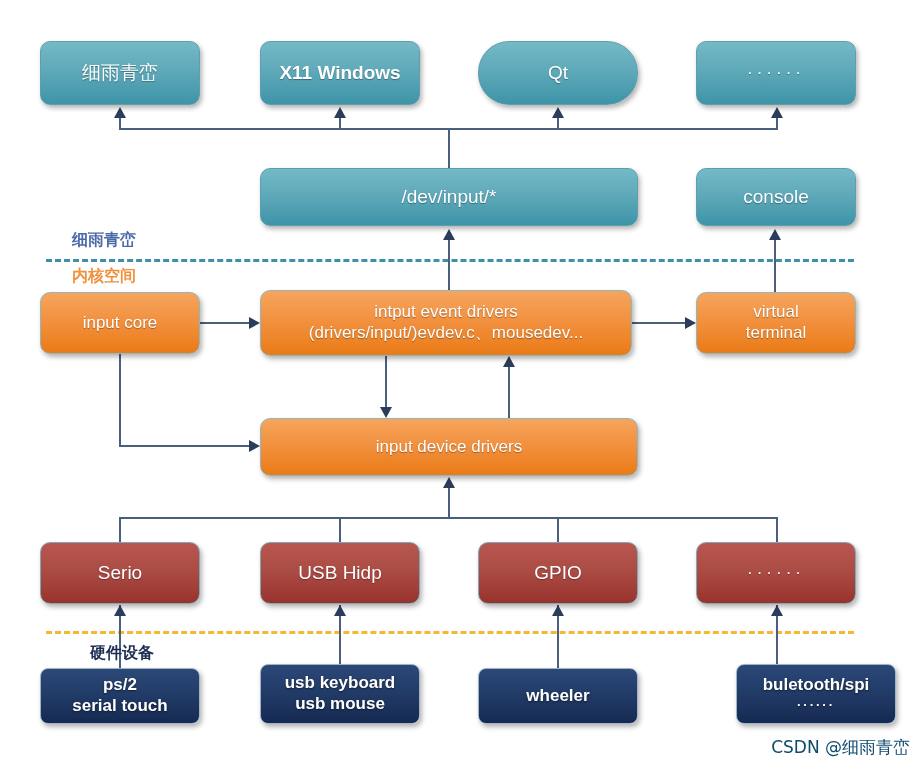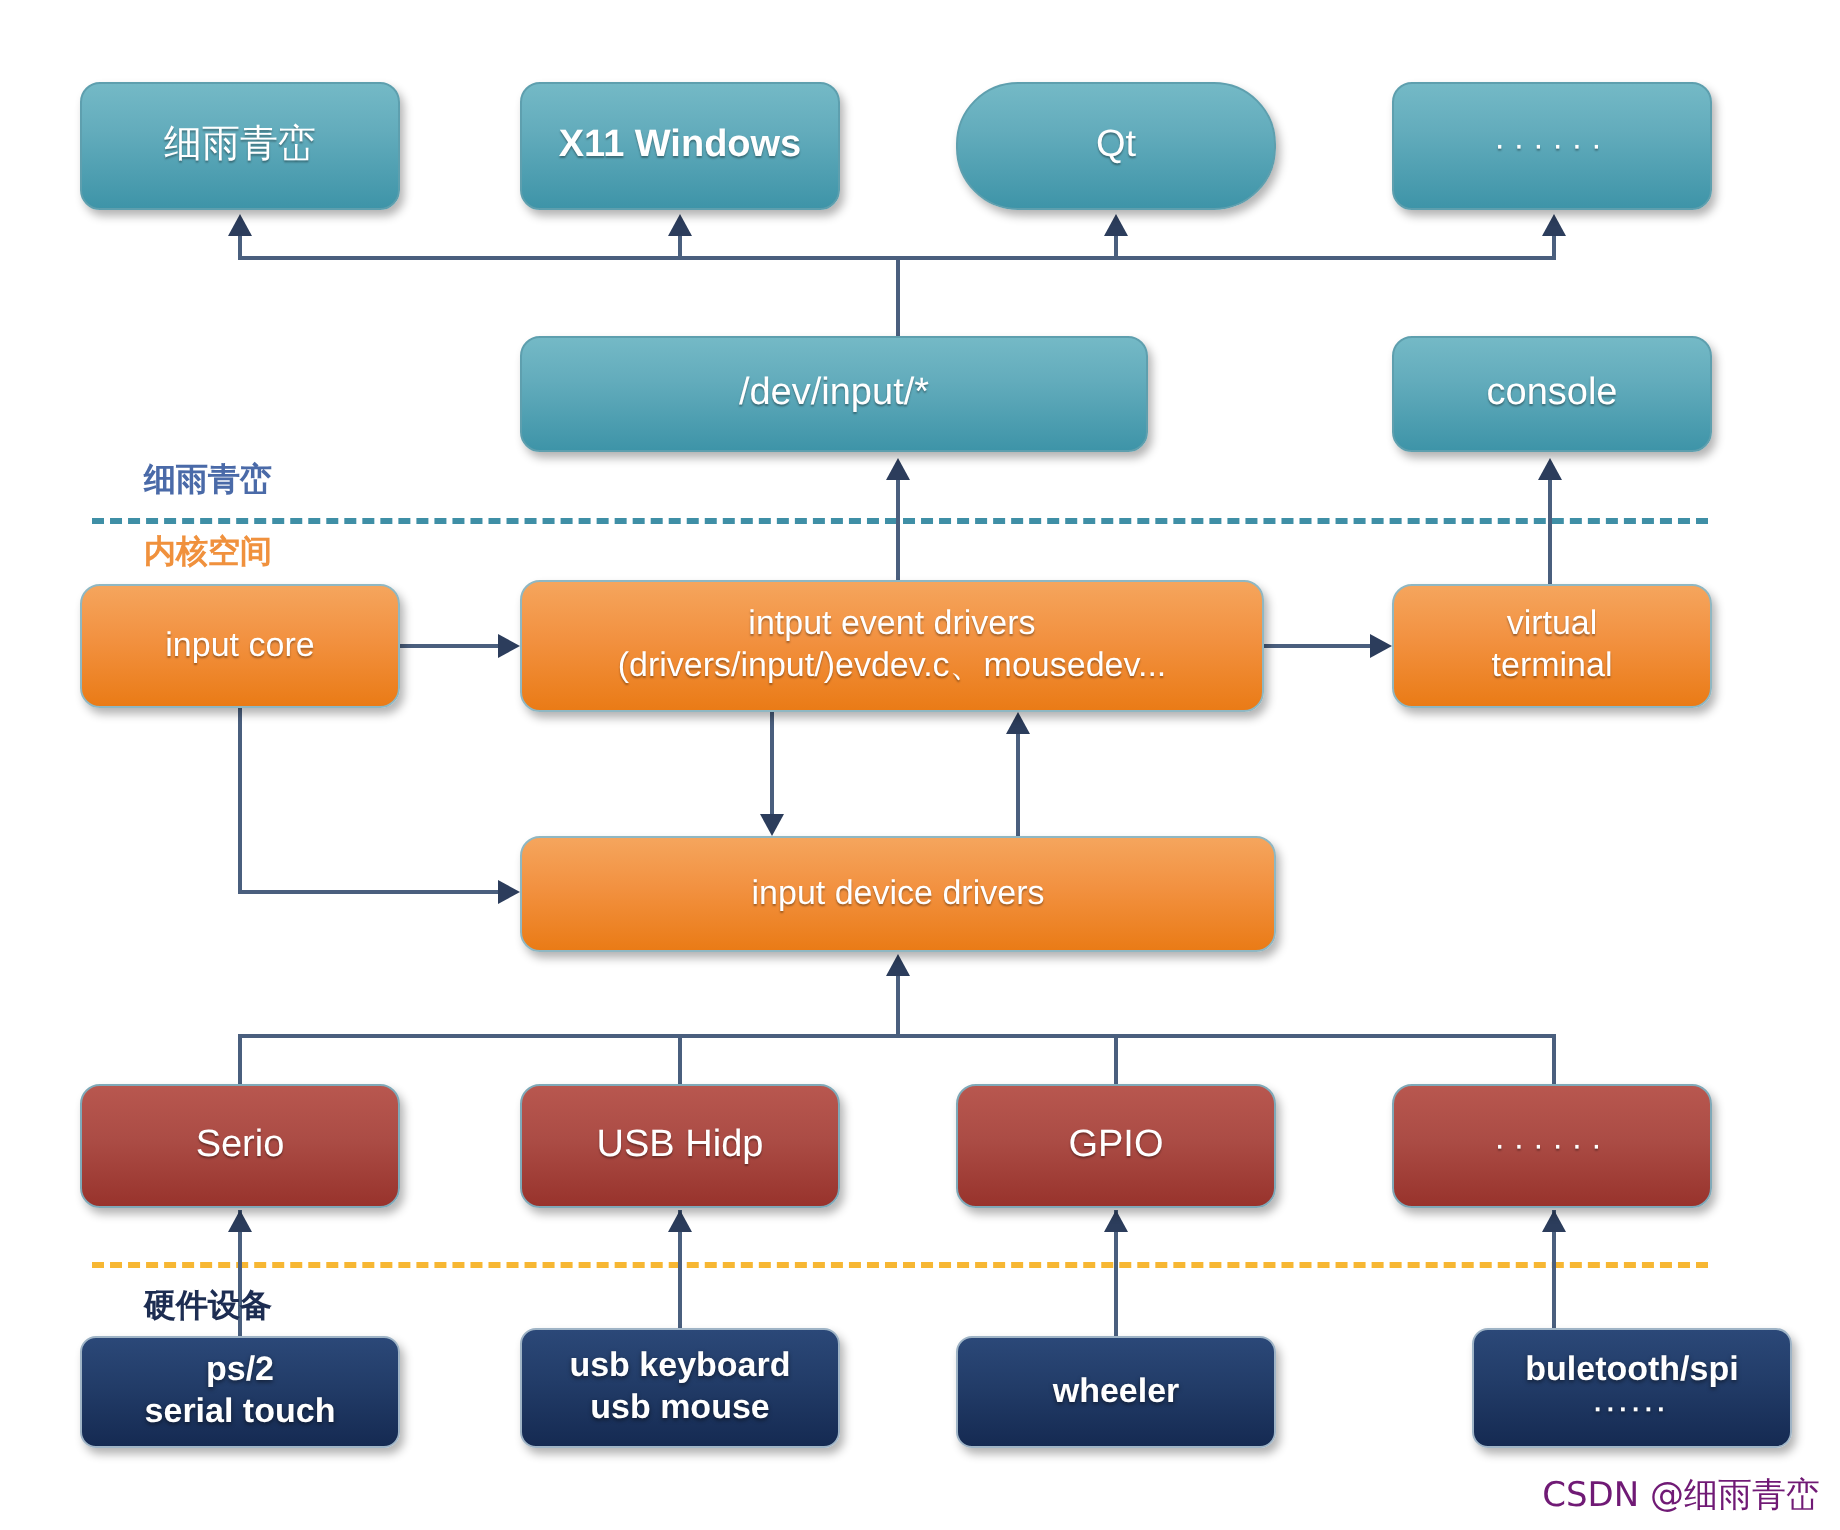--- a/index.html
+++ b/index.html
@@ -141,21 +141,21 @@
   .zone-user   { color: #4a6aa8; }
   .zone-kernel { color: #f0913d; }
   .zone-hw     { color: #1d2d52; }
 
   
   .watermark {
     position: absolute;
     right: 10px;
     bottom: 6px;
     font-size: 17px;
-    color: #701a75;
+    color: #0c4a6e;
     z-index: 5;
     white-space: nowrap;
     font-family: "DejaVu Sans", "Liberation Sans", sans-serif;
   }
 </style>
 </head>
 <body>
 
 <div id="canvas">
 
@@ -180,21 +180,21 @@
   <div class="line-v" style="left:339px; top:118px; height:12px;"></div>
   <div class="line-v" style="left:557px; top:118px; height:12px;"></div>
   <div class="line-v" style="left:776px; top:118px; height:12px;"></div>
   <div class="arrow arrow-up" style="left:114px; top:107px;"></div>
   <div class="arrow arrow-up" style="left:334px; top:107px;"></div>
   <div class="arrow arrow-up" style="left:552px; top:107px;"></div>
   <div class="arrow arrow-up" style="left:771px; top:107px;"></div>
 
   <div class="line-v" style="left:448px; top:128px; height:41px;"></div>
 
-  <div class="node teal" style="left:260px; top:168px; width:314px; height:58px;">
+  <div class="node teal" style="left:260px; top:168px; width:378px; height:58px;">
     <span class="lbl">/dev/input/*</span>
   </div>
 
   <div class="node teal" style="left:696px; top:168px; width:160px; height:58px;">
     <span class="lbl">console</span>
   </div>
 
   <div class="divider space-split" style="left:46px; top:259px; width:808px;"></div>
   <div class="zone-label zone-user" style="left:72px; top:230px;">细雨青峦</div>
   <div class="zone-label zone-kernel" style="left:72px; top:266px;">内核空间</div>
@@ -258,21 +258,21 @@
     <span class="lbl">USB Hidp</span>
   </div>
   <div class="node red" style="left:478px; top:542px; width:160px; height:62px;">
     <span class="lbl">GPIO</span>
   </div>
   <div class="node red" style="left:696px; top:542px; width:160px; height:62px;">
     <span class="lbl dots">······</span>
   </div>
 
   <div class="divider hw-split" style="left:46px; top:631px; width:808px;"></div>
-  <div class="zone-label zone-hw" style="left:72px; top:643px;">硬件设备</div>
+  <div class="zone-label zone-hw" style="left:90px; top:643px;">硬件设备</div>
 
   <div class="line-v" style="left:119px; top:631px; height:41px;"></div>
   <div class="arrow arrow-up" style="left:114px; top:605px;"></div>
   <div class="line-v" style="left:119px; top:605px; height:28px;"></div>
 
   <div class="line-v" style="left:339px; top:631px; height:41px;"></div>
   <div class="arrow arrow-up" style="left:334px; top:605px;"></div>
   <div class="line-v" style="left:339px; top:605px; height:28px;"></div>
 
   <div class="line-v" style="left:557px; top:631px; height:41px;"></div>

